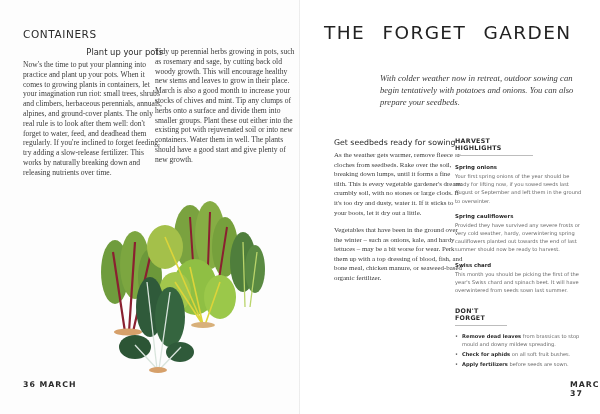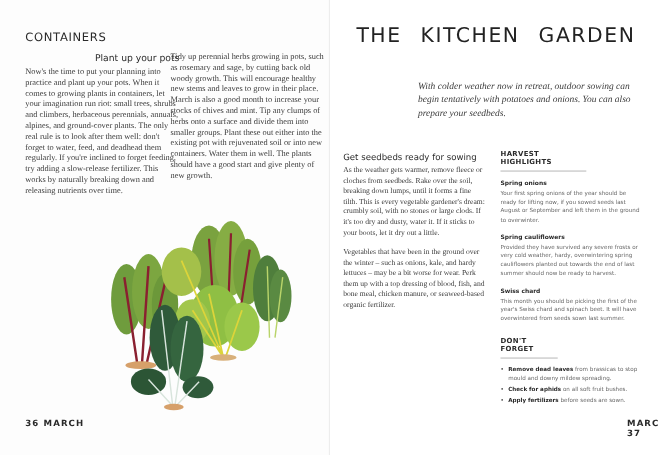--- a/index.html
+++ b/index.html
@@ -27,21 +27,21 @@
 
   .folio { position: absolute; top: 380px; font-family: "DejaVu Sans", sans-serif; font-weight: bold;
     font-size: 7.8px; letter-spacing: 1px; color: #2a2a2a; }
 
   .title { position: absolute; left: 324px; top: 22px; width: 260px; font-family: "DejaVu Sans", sans-serif;
     font-size: 18.5px; letter-spacing: 1.4px; word-spacing: 10px; color: #222; white-space: nowrap; }
 
   .intro { position: absolute; left: 380px; top: 72px; width: 200px; 
     font-family: "Liberation Serif", serif; font-style: italic; font-size: 8.6px; line-height: 12px; color: #3a3a3a; }
 
-  .rcol { position: absolute; left: 312px; width: 130px; }
+  .rcol { position: absolute; left: 334px; width: 130px; }
   .rcol h3 { margin: 0 0 3px 0; font-family: "DejaVu Sans", sans-serif; font-weight: normal; font-size: 7.8px; color: #2a2a2a; }
   .rcol p { margin: 0; font-family: "Liberation Serif", serif; font-size: 6.9px; line-height: 9.6px; color: #3a3a3a; }
 
   .sidebar { position: absolute; left: 455px; width: 130px; font-family: "DejaVu Sans", sans-serif; }
   .sidebar .box-title { font-weight: bold; font-size: 6.3px; letter-spacing: 0.3px; color: #2a2a2a; padding-bottom: 4px;
     border-bottom: 1.5px solid #bdbdbd; width: 78px; }
   .sidebar .item-title { font-weight: bold; font-size: 5.4px; color: #2a2a2a; margin-top: 8px; margin-bottom: 2px; }
   .sidebar .item-body { font-size: 5.1px; line-height: 8.2px; color: #666; }
   .sidebar ul { list-style: none; margin: 6px 0 0 0; padding: 0; }
   .sidebar li { position: relative; padding-left: 7px; font-size: 5.1px; line-height: 8px; color: #666; margin-bottom: 2px; }
@@ -105,21 +105,21 @@
     </g>
   </svg>
 
   <div class="folio" style="left:23px;">36 MARCH</div>
 </div>
 
 <div class="gutter"></div>
 
 <div class="page right"></div>
 
-<div class="title">THE KITCHEN GARDEN</div>
+<div class="title">THE FORGET GARDEN</div>
 <div class="intro">With colder weather now in retreat, outdoor sowing can begin tentatively with potatoes and onions. You can also prepare your seedbeds.</div>
 
 <div class="rcol" style="top:138px;">
   <h3>Get seedbeds ready for sowing</h3>
   <p>As the weather gets warmer, remove fleece or cloches from seedbeds. Rake over the soil, breaking down lumps, until it forms a fine tilth. This is every vegetable gardener's dream: crumbly soil, with no stones or large clods. If it's too dry and dusty, water it. If it sticks to your boots, let it dry out a little.</p>
 </div>
 
 <div class="rcol" style="top:225px;">
   <p>Vegetables that have been in the ground over the winter – such as onions, kale, and hardy lettuces – may be a bit worse for wear. Perk them up with a top dressing of blood, fish, and bone meal, chicken manure, or seaweed-based organic fertilizer.</p>
 </div>

